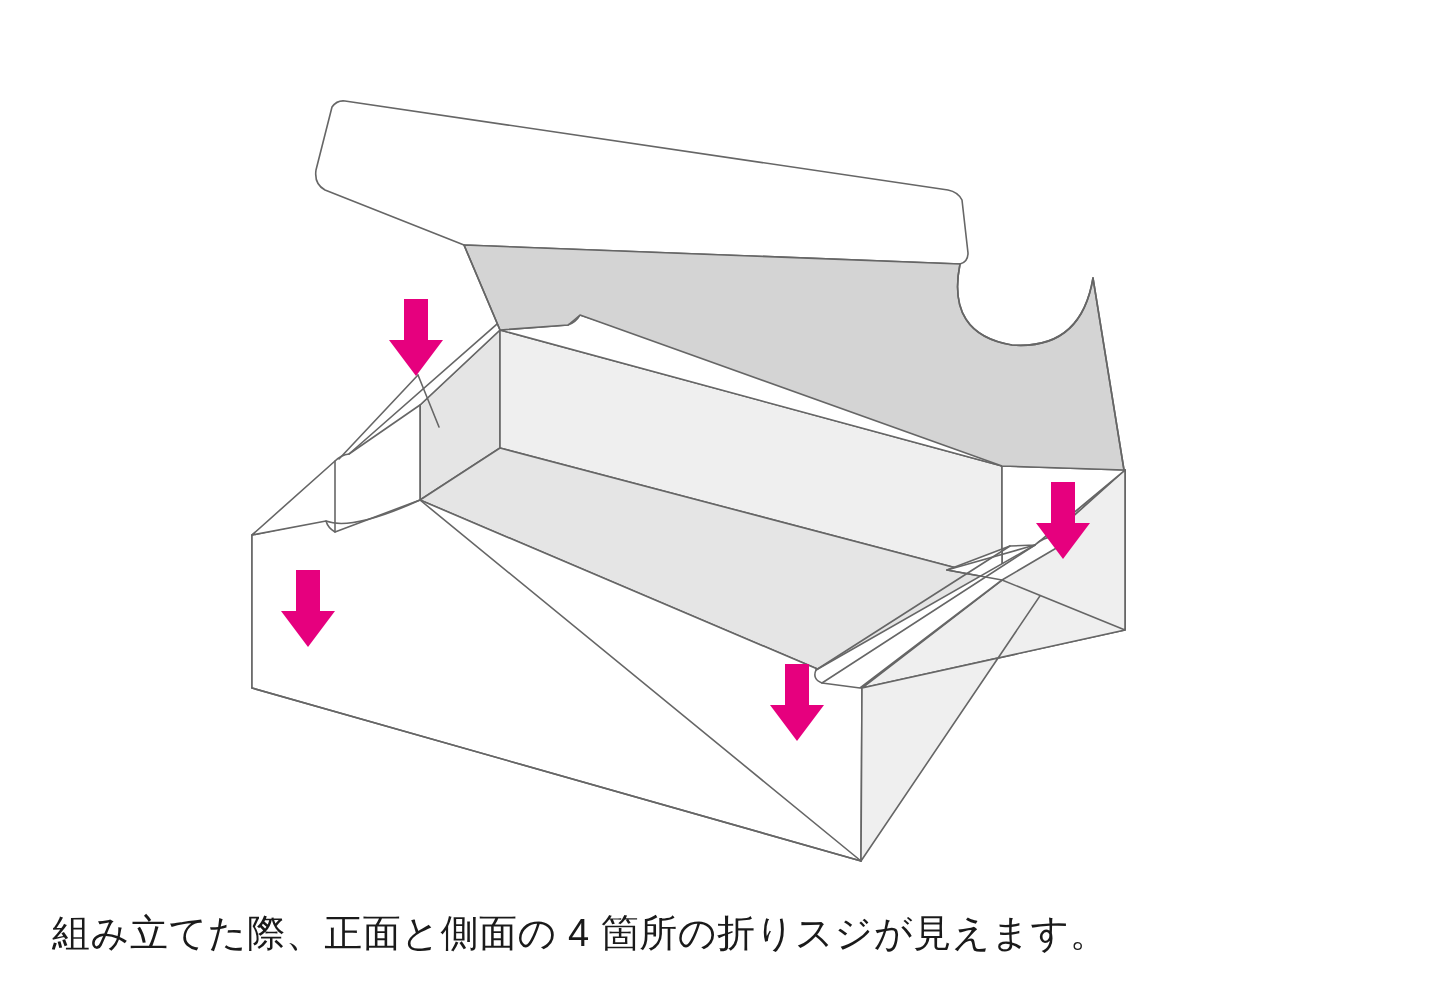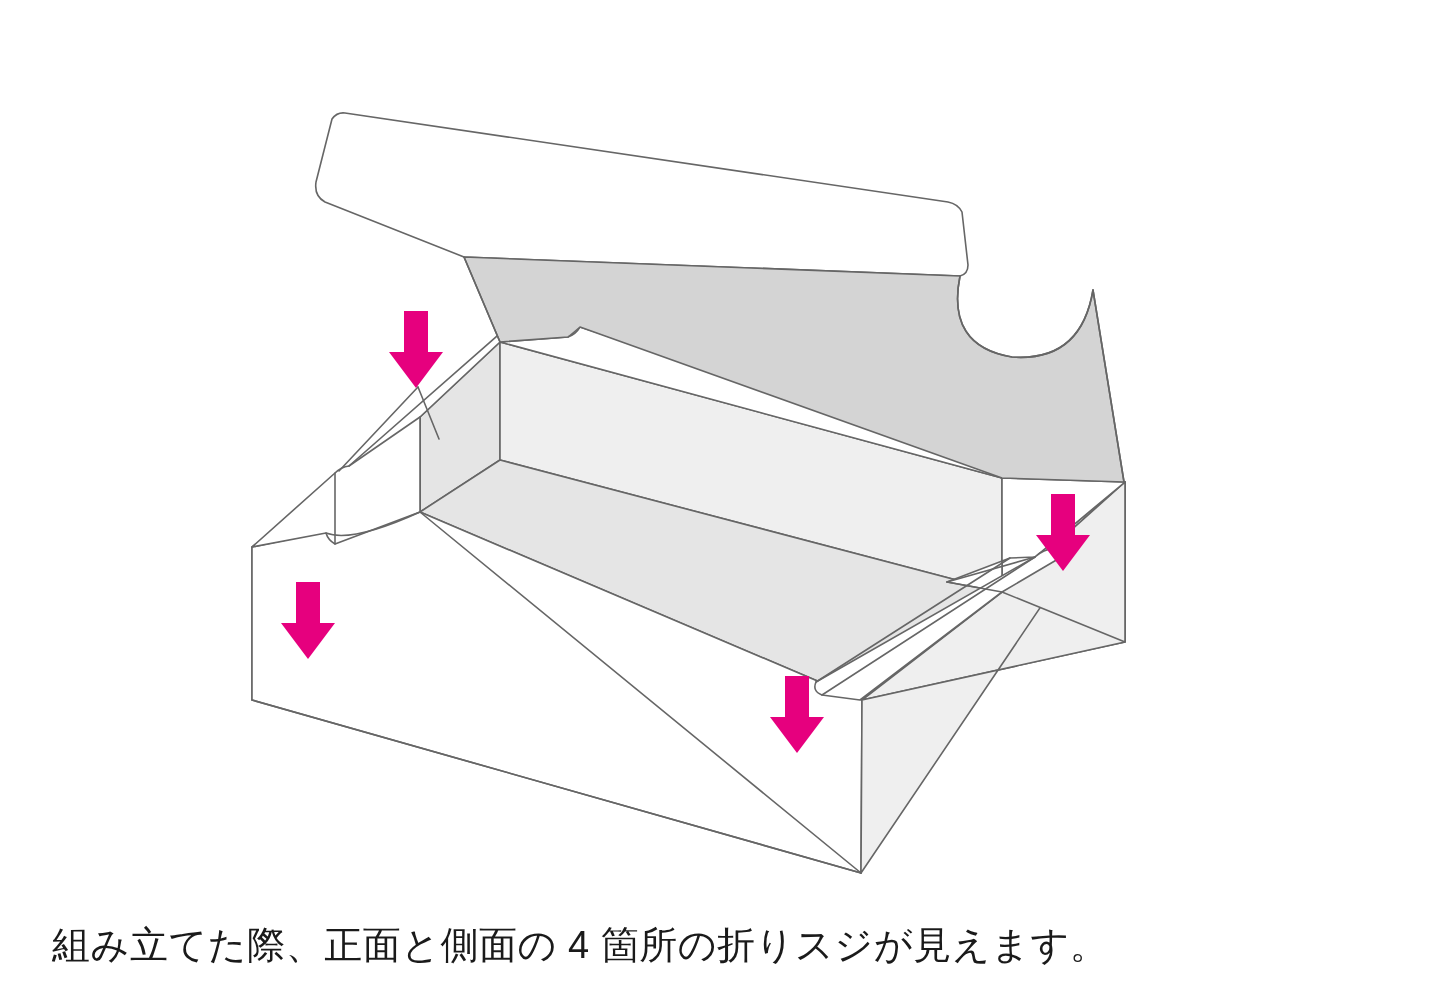--- a/index.html
+++ b/index.html
@@ -11,21 +11,20 @@
     width: 1440px;
     height: 1000px;
     font-family: "Liberation Sans", sans-serif;
     overflow: hidden;
   }
   #page {
     position: relative;
     width: 1440px;
     height: 856px;
     background: #ffffff;
-    margin-top: 12px;
   }
   #box-illustration {
     position: absolute;
     left: 0;
     top: 0;
     width: 1440px;
     height: 900px;
   }
   .caption {
     position: absolute;

